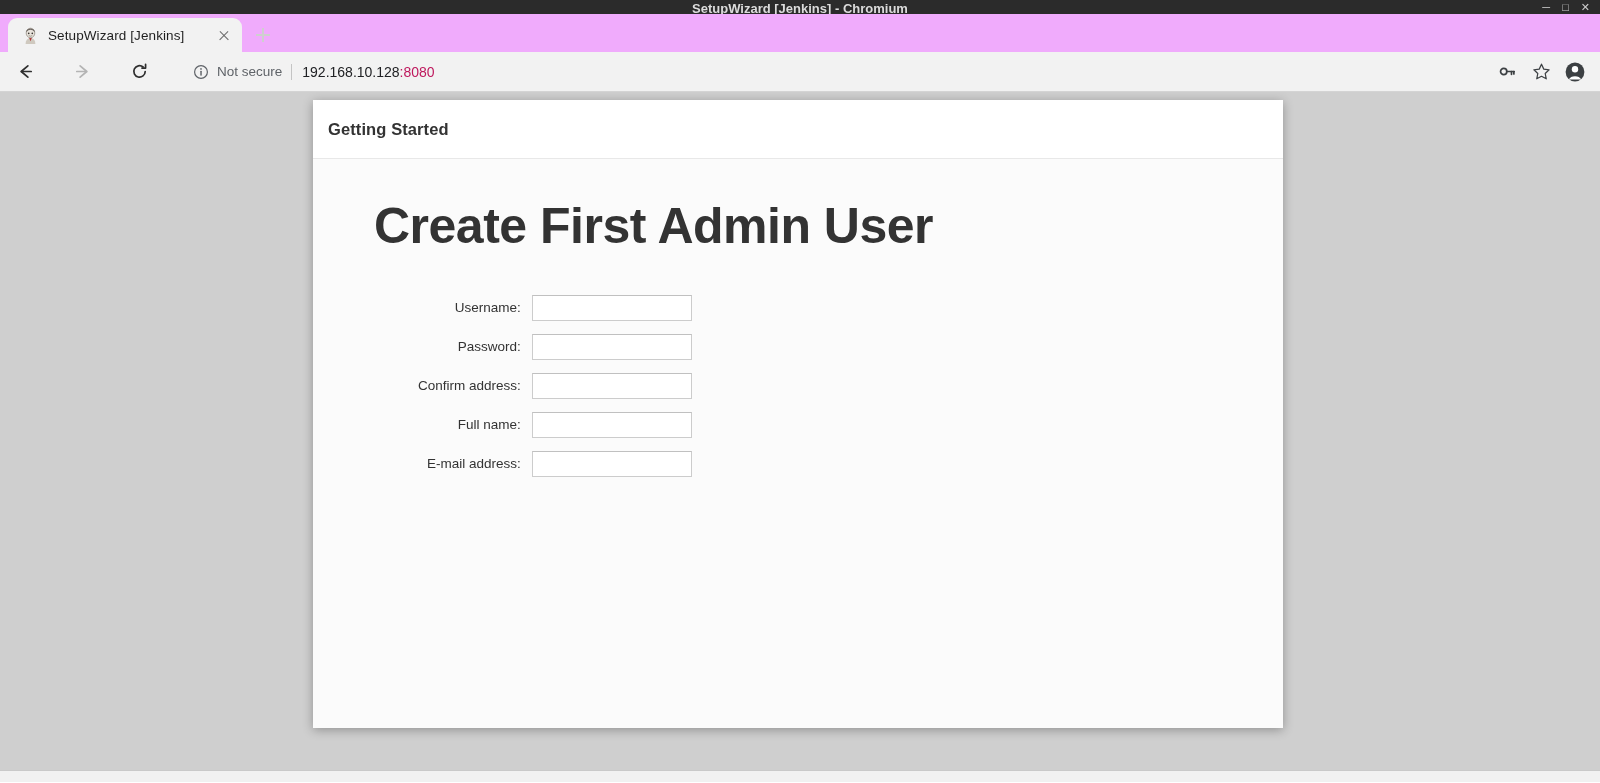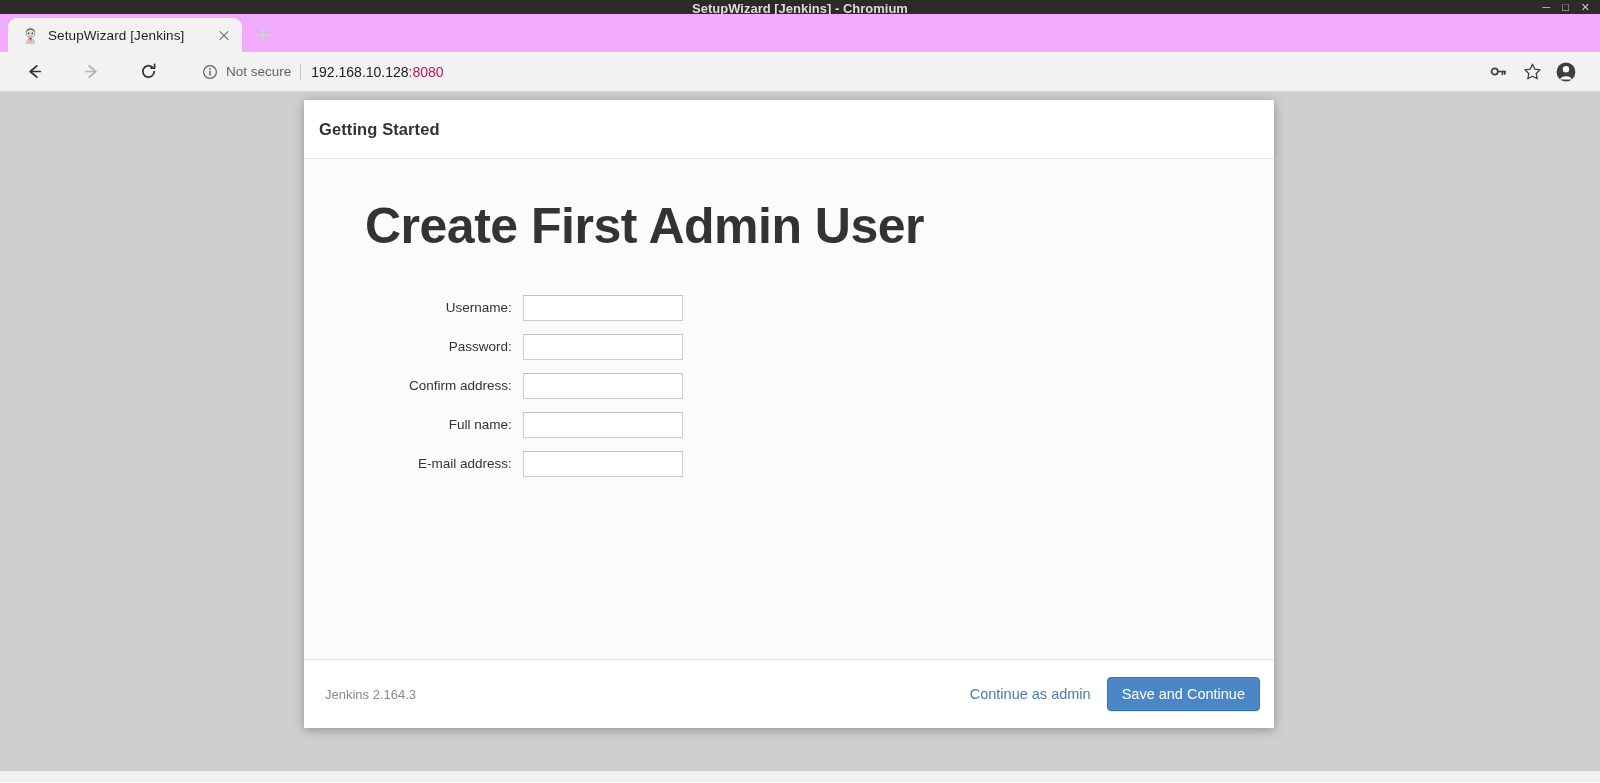--- a/index.html
+++ b/index.html
@@ -112,21 +112,21 @@
   .new-tab::before { left: 8px;  top: 14.2px; width: 14px; height: 1.8px; }
   .new-tab::after  { left: 14.1px; top: 8px;  width: 1.8px; height: 14px; }
 
   
   .toolbar {
     height: 40px;
     background: #f2f2f2;
     border-bottom: 1px solid #d4d4d4;
     display: flex;
     align-items: center;
-    padding: 0 19px;
+    padding: 0 10px;
     gap: 21px;
   }
   .nav-btn {
     width: 30px; height: 30px;
     margin-right: 6px;
     display: flex; align-items: center; justify-content: center;
     border-radius: 50%;
   }
   .omnibox {
     flex: 1;
@@ -176,21 +176,21 @@
   .page-scroll-bottom {
     position: absolute;
     left: 0; right: 0; bottom: 0;
     height: 12px;
     background: #f1f1f1;
     border-top: 1px solid #c9c9c9;
   }
 
   .card {
     position: absolute;
-    left: 304px;
+    left: 313px;
     top: 8px;
     width: 970px;
     height: 628px;
     background: #ffffff;
     box-shadow: 0 2px 10px rgba(0,0,0,0.30);
     display: flex;
     flex-direction: column;
   }
   .card-header {
     height: 59px;
@@ -412,24 +412,17 @@
           <tr class="form-row">
             <td class="form-label">E-mail address:</td>
             <td class="form-input-cell">
               <input class="form-input" type="text" placeholder="" style="">
             </td>
           </tr>
         </tbody>
       </table>
     </div>
 
-    <div class="card-footer">
-      <span class="version-text">Jenkins 2.164.3</span>
-      <div class="footer-actions">
-        <a class="link-btn" href="#">Continue as admin</a>
-        <button class="primary-btn">Save and Continue</button>
-      </div>
-    </div>
 
   </div>
 
   <div class="page-scroll-bottom"></div>
 </div>
 
 </body></html>

